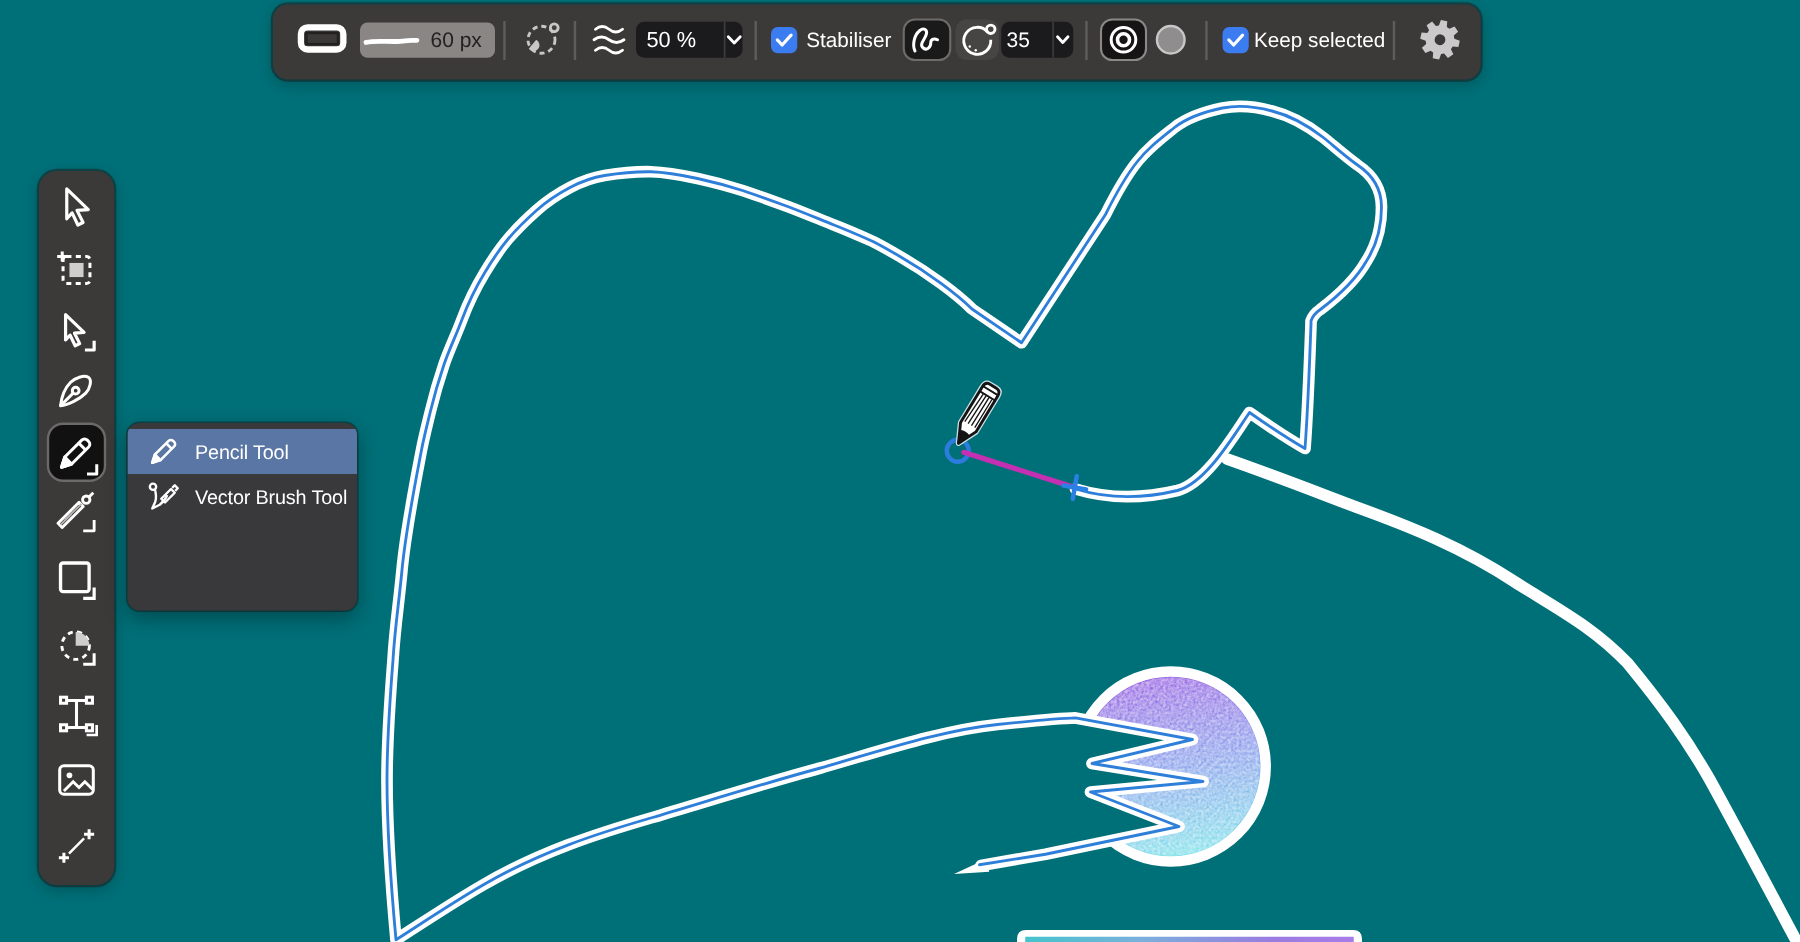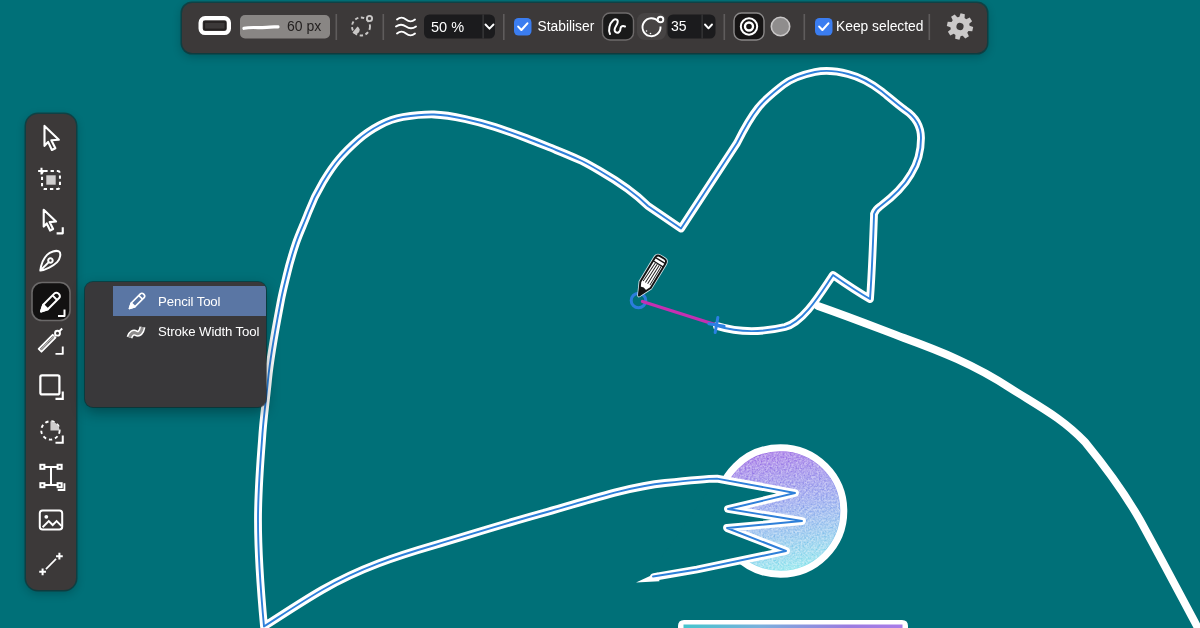--- a/index.html
+++ b/index.html
@@ -1,21 +1,21 @@
 <!DOCTYPE html>
 <html><head>
 <meta charset="utf-8">
 <style>
 html,body{margin:0;padding:0;}
 body{-webkit-font-smoothing:antialiased;width:1200px;height:628px;overflow:hidden;background:#007078;font-family:"Liberation Sans",sans-serif;position:relative;}
 #art{position:absolute;left:0;top:0;}
 .panel{position:absolute;background:#3c3939;border-radius:10px;box-shadow:0 0 0 1.5px rgba(25,32,32,0.55),0 3px 10px rgba(0,20,22,0.3);}
 #topbar{left:182px;top:3px;width:805px;height:50px;display:flex;align-items:center;}
 #leftbar{left:26px;top:114px;width:50px;height:476px;border-radius:12px;}
-#flyout{position:absolute;left:85px;top:282px;width:153px;height:125px;background:#39383a;border-radius:8px;box-shadow:0 0 0 1px rgba(20,26,26,0.5),0 5px 14px rgba(0,15,18,0.4);overflow:hidden;padding-left:28px;}
+#flyout{position:absolute;left:85px;top:282px;width:153px;height:125px;background:#39383a;border-radius:8px;box-shadow:0 0 0 1px rgba(20,26,26,0.5),0 5px 14px rgba(0,15,18,0.4);overflow:hidden;}
 .frow{height:30px;display:flex;align-items:center;color:#fff;font-size:13.2px;letter-spacing:-0.1px;}
 .frow .fic{width:22px;height:22px;margin-left:13px;margin-right:10px;flex:none;}
 .hl{background:#5a76a4;}
 </style>
 </head>
 <body>
 <svg id="art" width="1200" height="628" viewBox="0 0 1200 628">
 <defs>
 <linearGradient id="ballg" x1="0.42" y1="0" x2="0.58" y2="1">
 <stop offset="0" stop-color="#9155e0"></stop>
@@ -222,16 +222,20 @@
 <div id="flyout">
   <div style="height:4px"></div>
   <div class="frow hl"><div class="fic"><svg width="22" height="22" viewBox="0 0 22 22">
           <g stroke="#ffffff" stroke-width="1.7" fill="none" stroke-linejoin="round">
             <path d="M3.5,18.5 L5.3,13 L14.4,3.9 a2.1,2.1 0 0 1 3,0 l0.7,0.7 a2.1,2.1 0 0 1 0,3 L9,16.7 Z"></path>
             <path d="M12.8,5.5 L16.5,9.2"></path>
             <path d="M3.5,18.5 L5.3,13 L9,16.7 Z" fill="#ffffff"></path>
           </g>
         </svg></div>Pencil Tool</div>
   <div class="frow"><div class="fic"><svg width="22" height="22" viewBox="0 0 22 22">
-          <path d="M3.5,17.5 C5,13 7.5,11.8 10,13.2 C13,14.8 15.5,12.5 16.5,7" stroke="#ffffff" stroke-width="6" fill="none"></path>
-          <path d="M3.5,17.5 C5,13 7.5,11.8 10,13.2 C13,14.8 15.5,12.5 16.5,7" stroke="#8e8c8c" stroke-width="3" fill="none"></path>
-        </svg></div>Stroke Width Tool</div>
+          <g stroke="#ffffff" stroke-width="1.6" fill="none" stroke-linejoin="round">
+            <circle cx="4" cy="4.5" r="2.1"></circle>
+            <path d="M5.3,6.3 C6,9 6.5,11.5 5.5,14.5 L3.5,19 L8.5,16.5 C11,14.5 12.5,12.5 13.5,10"></path>
+            <path d="M9.5,12.5 L16,6 l2.5,2.5 L12,15 Z"></path>
+            <path d="M16.8,5.2 l1.7,-1.7 2,2 -1.7,1.7"></path>
+          </g>
+        </svg></div>Vector Brush Tool</div>
 </div>
 
 </body></html>

